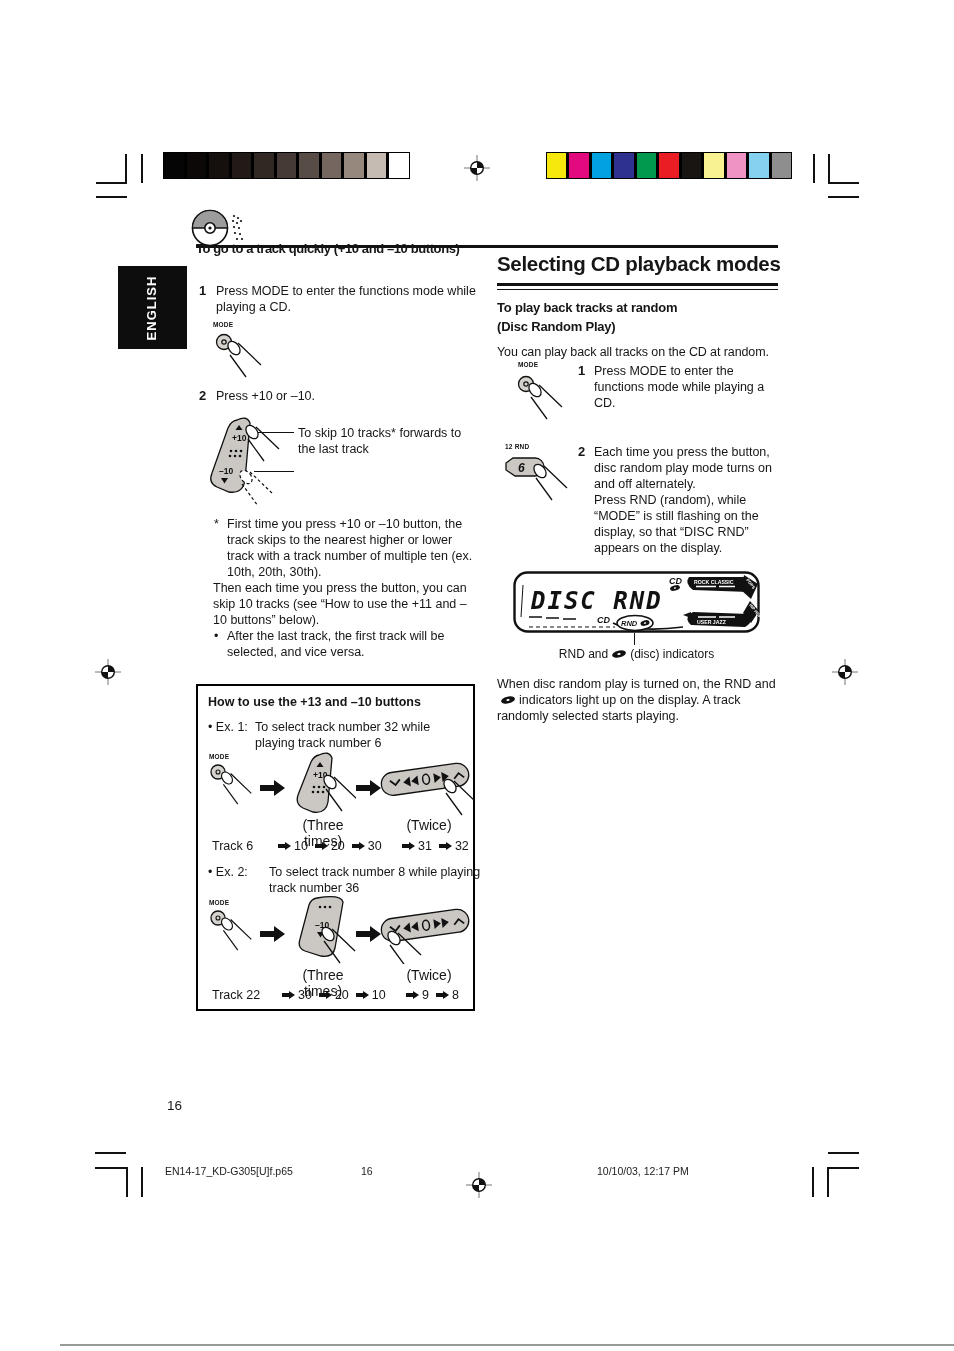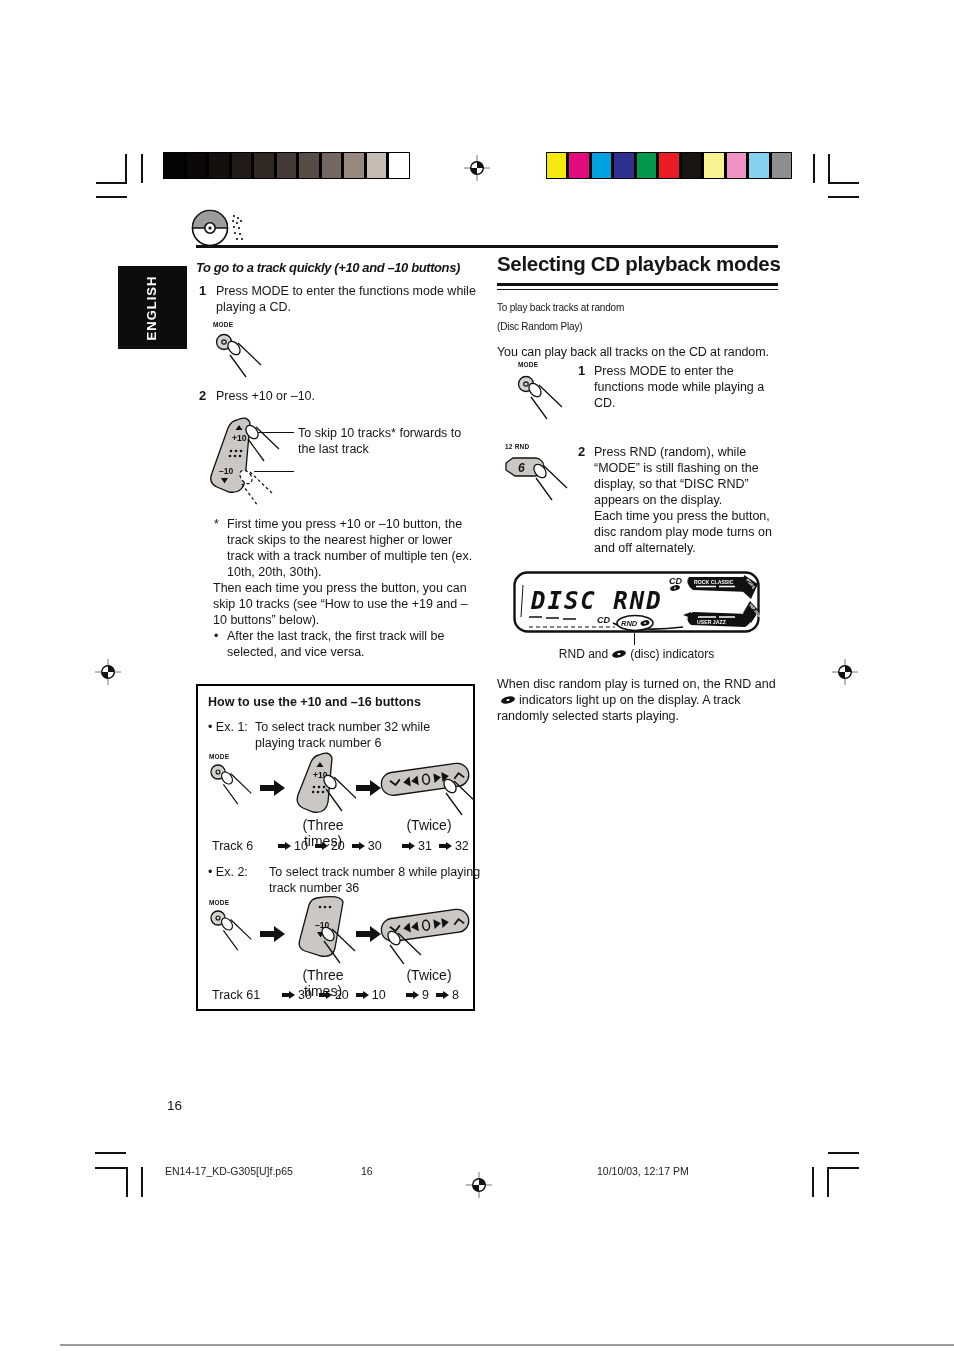--- a/index.html
+++ b/index.html
@@ -9,21 +9,21 @@
   .mark{position:absolute;background:#111;}
   .gmark{position:absolute;background:#9a9a9a;}
 
   
   .calbar{position:absolute;display:flex;gap:3px;background:#000;border:1.5px solid #000;box-sizing:border-box;}
   .swatch{flex:1 1 0;}
 
   
   .h-left{font-size:13px;font-weight:bold;letter-spacing:-0.4px;white-space:nowrap;}
   .h-right{font-size:20.5px;font-weight:bold;letter-spacing:-0.3px;white-space:nowrap;}
-  .sub{font-size:10px;font-weight:normal;letter-spacing:-0.2px;}
+  .sub{font-size:13px;font-weight:bold;letter-spacing:-0.2px;}
   .stepnum{font-size:13px;font-weight:bold;}
   .boxtitle{font-size:12.5px;font-weight:bold;}
   .small{font-size:14px;}
   .caption{font-size:12px;}
   .footer{font-size:10.5px;color:#222;}
   .pagenum{font-size:13.5px;}
   .nowrap{white-space:nowrap;}
 
   .etab{position:absolute;left:118px;top:266px;width:69px;height:83px;background:#0d0d0d;
         display:flex;align-items:center;justify-content:center;}
@@ -168,21 +168,21 @@
       <circle cx="48" cy="33" r="1.1"></circle>
         <circle cx="53" cy="33" r="1.1"></circle>
     </g>
   </svg>
   <div class="mark" style="left:196px;top:245px;width:582px;height:2.6px"></div>
 
   <div class="etab">
     <span>ENGLISH</span>
   </div>
 
-  <div class="abs h-left" style="left:196px;top:260px;font-style:italic;">To go to a track quickly (+10 and –10 buttons)</div>
+  <div class="abs h-left" style="left:196px;top:241px;">To go to a track quickly (+10 and –10 buttons)</div>
 
   <div class="abs stepnum" style="left:199px;top:283px;">1</div>
   <div class="abs" style="left:216px;top:283px;width:266px;">Press MODE to enter the functions mode while playing a CD.</div>
 
   <svg class="abs" style="left:212px;top:320px" width="68" height="64" viewBox="0 0 68 64">
     <text x="1" y="7" class="svg-label">MODE</text>
     <circle cx="12" cy="22" r="7.5" fill="#d6d3cf" stroke="#111" stroke-width="1.3"></circle>
     <circle cx="12" cy="22" r="2.2" fill="none" stroke="#111" stroke-width="1.2"></circle>
     <use href="#finger-solid" transform="translate(22,28)"></use>
   </svg>
@@ -206,26 +206,26 @@
     <path d="M15,64 h7 l-3.5,5.5 z" fill="#111"></path>
     <use href="#finger-solid" transform="translate(46,18)"></use>
     <use href="#finger-dashed" transform="translate(40,63)"></use>
   </svg>
   <div class="mark" style="left:258px;top:432px;width:36px;height:1.4px"></div>
   <div class="mark" style="left:254px;top:471px;width:40px;height:1.4px"></div>
   <div class="abs" style="left:298px;top:425px;width:176px;">To skip 10 tracks* forwards to the last track</div>
 
   <div class="abs" style="left:214px;top:516px;">*</div>
   <div class="abs" style="left:227px;top:516px;width:252px;">First time you press +10 or –10 button, the track skips to the nearest higher or lower track with a track number of multiple ten (ex. 10th, 20th, 30th).</div>
-  <div class="abs" style="left:213px;top:580px;width:266px;">Then each time you press the button, you can skip 10 tracks (see “How to use the +19 and –10 buttons” below).</div>
+  <div class="abs" style="left:213px;top:580px;width:266px;">Then each time you press the button, you can skip 10 tracks (see “How to use the +11 and –10 buttons” below).</div>
   <div class="abs" style="left:214px;top:628px;">•</div>
   <div class="abs" style="left:227px;top:628px;width:252px;">After the last track, the first track will be selected, and vice versa.</div>
 
   <div class="howbox">
-    <div class="abs boxtitle" style="left:10px;top:8px;">How to use the +10 and –16 buttons</div>
+    <div class="abs boxtitle" style="left:10px;top:8px;">How to use the +13 and –10 buttons</div>
 
     <div class="abs" style="left:10px;top:33px;">• Ex. 1:</div>
     <div class="abs" style="left:57px;top:33px;width:210px;">To select track number 32 while playing track number 6</div>
 
     <svg class="abs" style="left:10px;top:66px" width="58" height="58" viewBox="0 0 58 58">
       <text x="1" y="7" class="svg-label">MODE</text>
       <circle cx="10" cy="20" r="7" fill="#d6d3cf" stroke="#111" stroke-width="1.3"></circle>
       <circle cx="10" cy="20" r="2" fill="none" stroke="#111" stroke-width="1.1"></circle>
       <use href="#finger-solid" transform="translate(19,26) scale(0.9)"></use>
     </svg>
@@ -302,21 +302,21 @@
         <path d="M12,20 l5,5 l5,-5" stroke="#111" stroke-width="1.8" fill="none"></path>
         <path d="M40,18.5 l-7,5 l7,5 z M32,18.5 l-7,5 l7,5 z" fill="#111"></path>
         <ellipse cx="48" cy="23.5" rx="3.4" ry="5" fill="none" stroke="#111" stroke-width="1.5"></ellipse>
         <path d="M56,18.5 l7,5 l-7,5 z M64,18.5 l7,5 l-7,5 z" fill="#111"></path>
         <path d="M76,27 l5,-5 l5,5" stroke="#111" stroke-width="1.8" fill="none"></path>
       </g>
       <use href="#finger-solid" transform="translate(16,36)"></use>
     </svg>
     <div class="abs small" style="left:86px;top:281px;width:78px;text-align:center;">(Three times)</div>
     <div class="abs small" style="left:200px;top:281px;width:62px;text-align:center;">(Twice)</div>
-    <div class="abs" style="left:14px;top:301px;">Track 61</div>
+    <div class="abs" style="left:14px;top:301px;">Track 22</div>
     <span class="abs seq" style="left:84px;top:301px;">
         <span class="seqarr"></span>
         <span class="seqnum">30</span>
         <span class="seqarr"></span>
         <span class="seqnum">20</span>
         <span class="seqarr"></span>
         <span class="seqnum">10</span>
       </span>
     <span class="abs seq" style="left:208px;top:301px;">
         <span class="seqarr"></span>
@@ -344,22 +344,22 @@
   <div class="abs" style="left:594px;top:363px;width:186px;">Press MODE to enter the functions mode while playing a CD.</div>
 
   <svg class="abs" style="left:502px;top:442px" width="76" height="62" viewBox="0 0 76 62">
     <text x="3" y="7" class="svg-label">12 RND</text>
     <path d="M11,16 H33 A9,9 0 0 1 33,34 H13 L4,28 V21 Z" fill="#cbc8c4" stroke="#111" stroke-width="1.3"></path>
     <text x="16" y="30" class="svg-key">6</text>
     <use href="#finger-solid" transform="translate(38,29)"></use>
   </svg>
   <div class="abs stepnum" style="left:578px;top:444px;">2</div>
   <div class="abs" style="left:594px;top:444px;width:192px;">
+    <div>Each time you press the button, disc random play mode turns on and off alternately.</div>
     <div>Press RND (random), while “MODE” is still flashing on the display, so that “DISC RND” appears on the display.</div>
-    <div>Each time you press the button, disc random play mode turns on and off alternately.</div>
   </div>
 
   <svg class="abs" style="left:513px;top:571px" width="247" height="62" viewBox="0 0 247 62">
     <rect x="1.5" y="1.5" width="244" height="59" rx="13" fill="#fff" stroke="#111" stroke-width="2.4"></rect>
     <line x1="10" y1="14" x2="8" y2="46" stroke="#111" stroke-width="1"></line>
     <text x="18" y="38" class="seg">DISC RND</text>
     <path d="M16,46 h13 M33,47 h13 M50,48 h13" stroke="#111" stroke-width="1.6" fill="none"></path>
     <text x="84" y="52" class="seg-cd">CD</text>
     <path d="M16,56 h86" stroke="#111" stroke-width="1.2" stroke-dasharray="4,3" fill="none"></path>
     <path d="M100,52 C110,58 140,60 170,56" stroke="#111" stroke-width="1.6" fill="none"></path>

